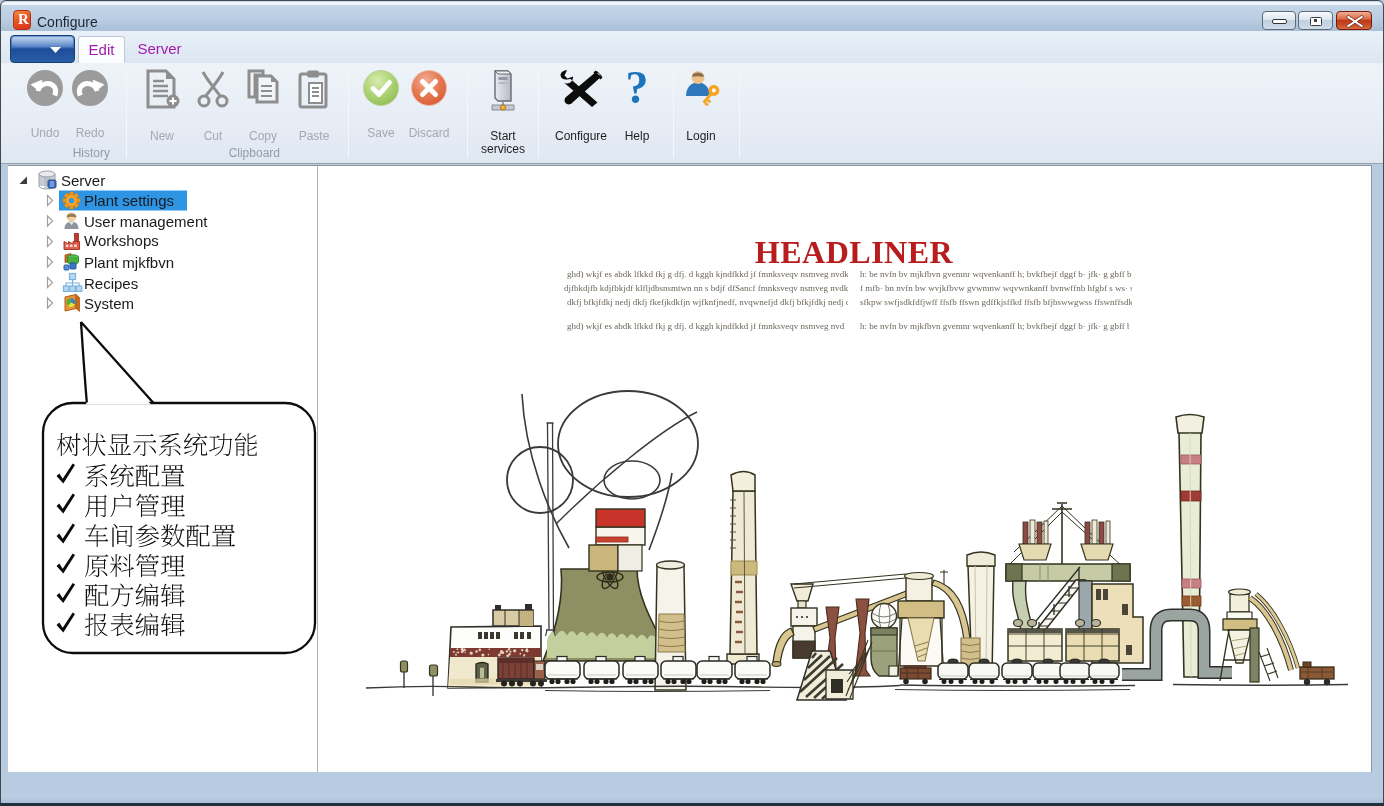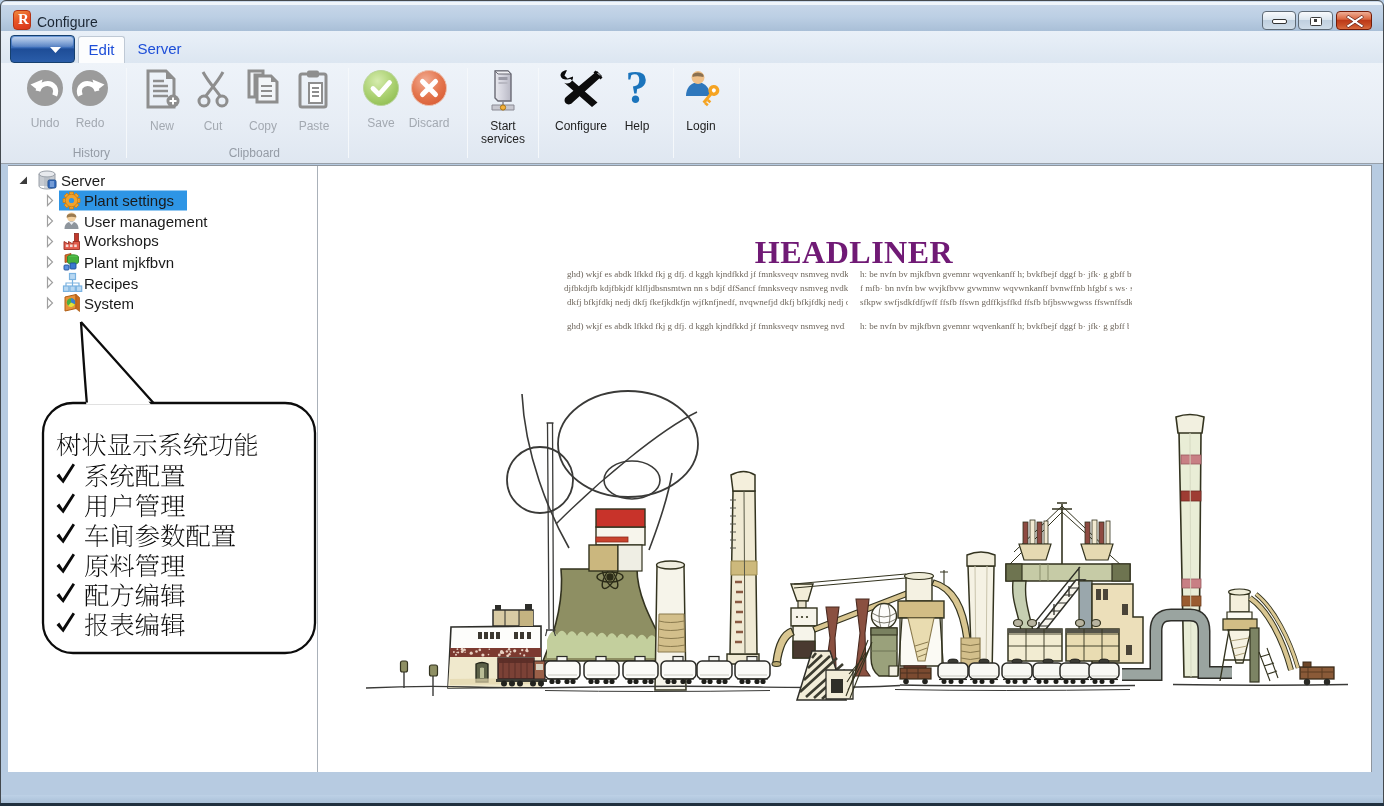--- a/index.html
+++ b/index.html
@@ -23,47 +23,47 @@
 #btnmin i{position:absolute;left:9px;top:7px;width:15px;height:5px;background:#fff;border:1px solid #333;border-radius:2px}
 #btnmax i{position:absolute;left:11px;top:4.5px;width:12px;height:9px;background:#fff;border:1.6px solid #3c3c3c;border-radius:1.5px}
 #btnmax i b{position:absolute;left:2.6px;top:1.8px;width:3.4px;height:2.4px;background:#3c3c3c}
 #btnclose svg{position:absolute;left:9px;top:2px}
 
 #tabrow{position:absolute;left:1px;top:31px;width:1382px;height:32px;background:linear-gradient(#e9f0f8,#dce6f1)}
 #appbtn{position:absolute;left:10px;top:35px;width:65px;height:28px;border-radius:4px;border:1px solid #16406e;
  background:linear-gradient(#6f9bd8 0%,#3a6cb8 45%,#1e4d97 50%,#2a5da9 100%)}
 #appbtn:after{content:"";position:absolute;left:1px;top:1px;right:1px;height:10px;border-radius:3px;background:linear-gradient(rgba(255,255,255,.55),rgba(255,255,255,.12))}
 #appbtn svg{position:absolute;left:39px;top:11px}
-.tab{position:absolute;top:36px;height:27px;font-size:15px;color:#1d4ed8;text-align:center;line-height:26px}
+.tab{position:absolute;top:36px;height:27px;font-size:15px;color:#a21caf;text-align:center;line-height:26px}
 #tabedit{left:78px;width:47px;background:#fcfdfe;border:1px solid #bfc9d5;border-bottom:none;border-radius:3px 3px 0 0}
 #tabtools{left:128px;width:63px}
 
 #ribbon{position:absolute;left:1px;top:63px;width:1382px;height:101px;background:linear-gradient(#eef3f9 0%,#e7edf5 60%,#dfe7f1 100%);border-bottom:1px solid #98a0a9}
 .rsep{position:absolute;top:5px;height:90px;width:1px;background:#c5cdd7;border-right:1px solid #f5f8fb}
 .rbtn{position:absolute;top:5px;width:58px;text-align:center;font-size:12px}
 .rbtn .ric{display:inline-block;margin-top:1px;height:42px}
-.rbtn .rlb{display:block;margin-top:6px;line-height:13px}
+.rbtn .rlb{display:block;margin-top:16px;line-height:13px}
 .dis{color:#a3a9b1}
 .ena{color:#1e1e1e}
 .glab{position:absolute;top:83px;font-size:12px;color:#959ca6;text-align:right}
 
 #mainarea{position:absolute;left:8px;top:165px;width:1364px;height:607px;background:#fff;border:1px solid #8e959d}
 #treepanel{position:absolute;left:8px;top:166px;width:309px;height:606px;background:#fff}
 #treesep{position:absolute;left:317px;top:166px;width:2px;height:606px;background:#fff;border-left:1px solid #aab1b9}
 #content{position:absolute;left:319px;top:166px;width:1052px;height:606px;background:#fff;overflow:hidden}
 
 .trow{position:absolute;height:21px;font-size:15px;color:#1a1a1a;line-height:21px}
 
 #status{position:absolute;left:1px;top:772px;width:1382px;height:23px;background:#eef0f3;border-top:1px solid #c6c9cd;font-size:13px;color:#1a1a1a}
 #status .l{position:absolute;left:15px;top:4px}
 #status .r{position:absolute;right:14px;top:4px}
 #botframe{position:absolute;left:1px;top:795px;width:1382px;height:8px;background:linear-gradient(#bdd1e6,#a9c0d8)}
 
 #headliner{position:absolute;left:9px;top:68px;width:1052px;text-align:center;font-family:"Liberation Serif",serif;
- font-weight:bold;font-size:32px;color:#701a75;letter-spacing:0.5px}
+ font-weight:bold;font-size:32px;color:#b91c1c;letter-spacing:0.5px}
 .ptxt{position:absolute;font-family:"Liberation Serif",serif;font-size:9px;color:#6e665c;filter:blur(0.35px);white-space:nowrap;overflow:hidden}
 </style></head>
 <body>
 <div id="win">
  <div id="frame">
       <div class="inhl"></div>
     </div>
  <div id="appico">
       <span>R</span>
     </div>

